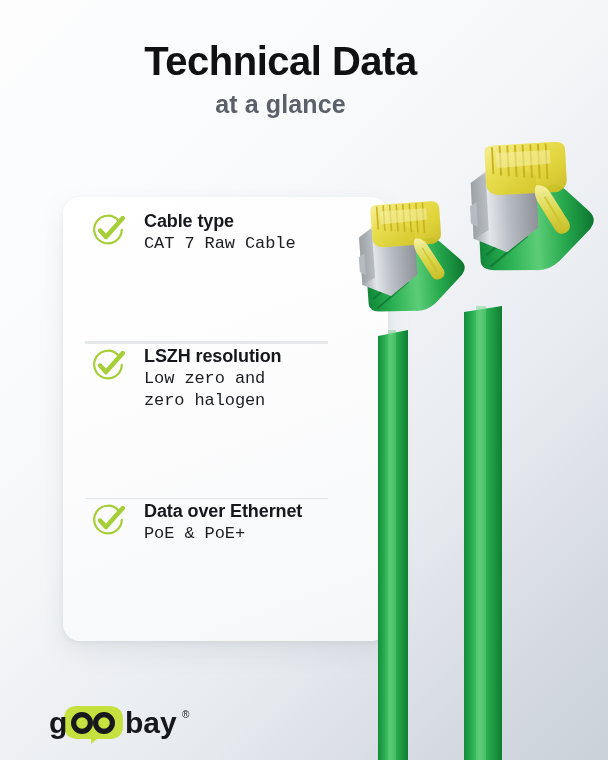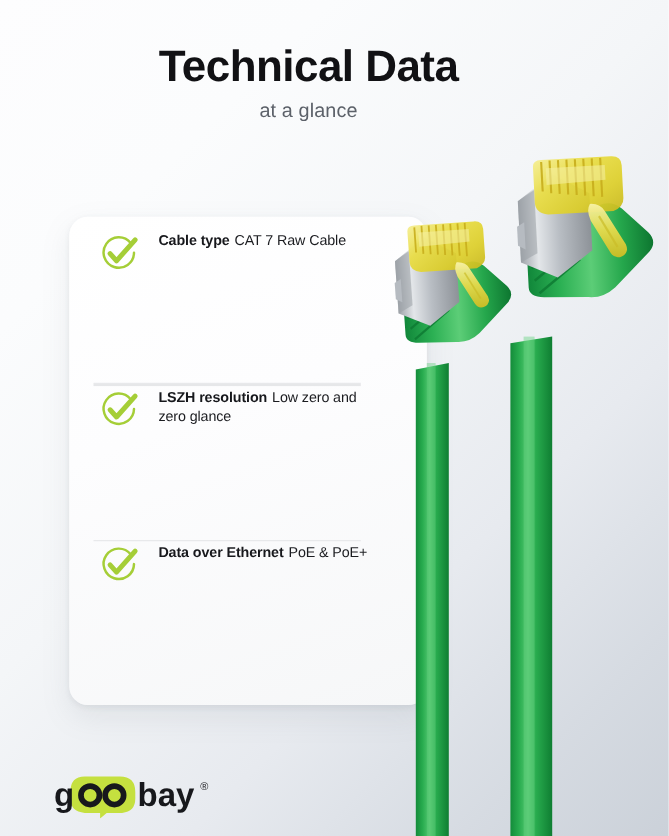--- a/index.html
+++ b/index.html
@@ -41,22 +41,22 @@
   .title {
     font-size: 40px;
     font-weight: 700;
     letter-spacing: -0.5px;
     color: #111114;
     line-height: 1.08;
     margin: 0;
   }
   .subtitle {
     margin: 8px 0 0 0;
-    font-size: 18px;
-    font-weight: 400;
+    font-size: 25px;
+    font-weight: 700;
     color: #5c6169;
     letter-spacing: 0.1px;
     line-height: 1.1;
   }
 
   
   .card {
     position: absolute;
     left: 63px;
     top: 197px;
@@ -109,35 +109,36 @@
     display: block;
     width: 38px;
     height: 38px;
     overflow: visible;
   }
 
   .spec-text {
     padding-top: 1px;
   }
   .spec-label {
-    font-size: 13px;
+    font-size: 18px;
     font-weight: 700;
     color: #17181c;
     line-height: 1.28;
     letter-spacing: -0.1px;
     white-space: nowrap;
   }
   .spec-value {
-    font-size: 13px;
+    font-size: 17px;
     font-weight: 400;
     color: #1b1c20;
     line-height: 1.33;
     letter-spacing: -0.1px;
     margin-top: 1px;
     white-space: nowrap;
+    font-family: Liberation Mono, monospace;
   }
   .spec-value .ln2 { display: block; }
 
   
   .logo {
     position: absolute;
     left: 47px;
     top: 702px;
     width: 150px;
     height: 42px;
@@ -195,21 +196,21 @@
           <span class="check-wrap">
             <svg viewBox="0 0 44 44">
               <path d="M34.5 11.5 A16 16 0 1 0 38 21.8" fill="none" stroke="#a5ce37" stroke-width="2.6" stroke-linecap="round"></path>
               <path d="M12.8 22.6 L19.6 30.2 L39.2 8.2" fill="none" stroke="#a5ce37" stroke-width="5.2" stroke-linecap="round" stroke-linejoin="round"></path>
             </svg>
           </span>
           <span class="spec-text">
             <span class="spec-label">LSZH resolution</span>
             <span class="spec-value">
               <span>Low zero and</span>
-              <span class="ln2">zero glance</span>
+              <span class="ln2">zero halogen</span>
             </span>
           </span>
         </div>
       </div>
       <div class="divider"></div>
 
       <div class="spec-row">
         <div class="inner">
           <span class="check-wrap">
             <svg viewBox="0 0 44 44">

